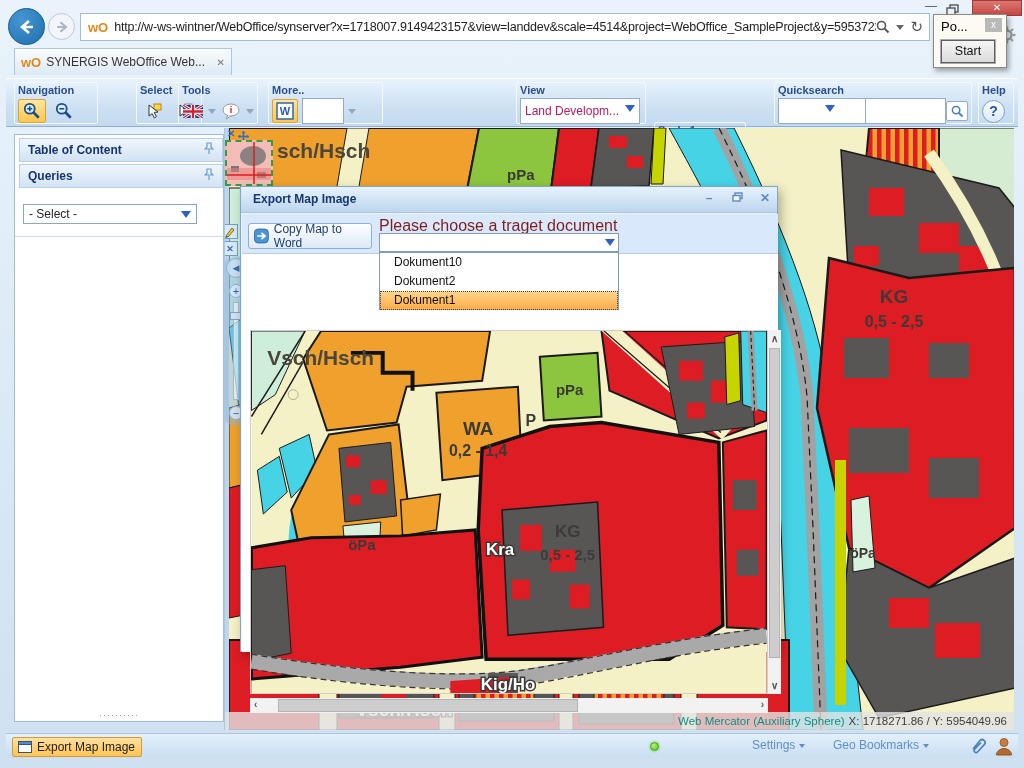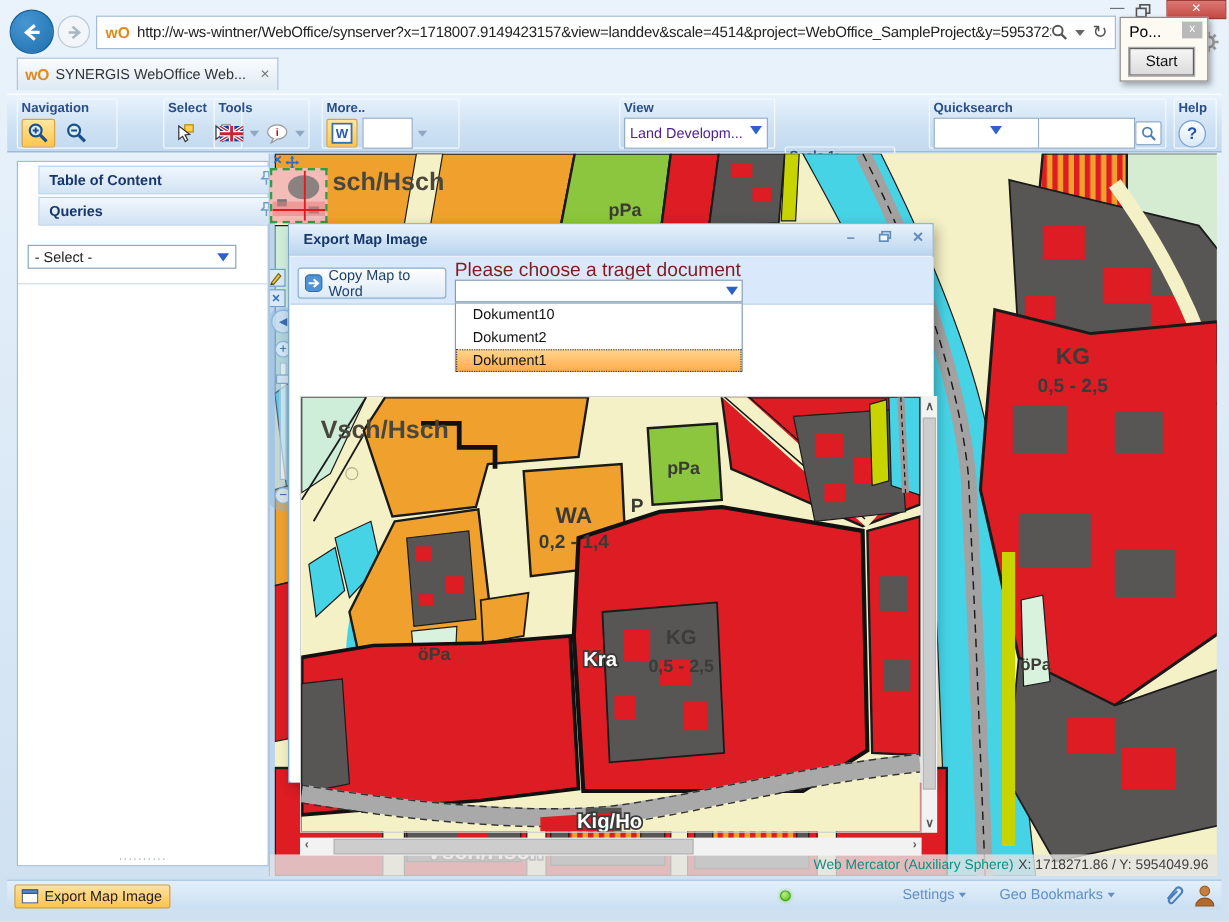--- a/index.html
+++ b/index.html
@@ -44,28 +44,28 @@
   .tab-x { color:#777; font-size:10px; margin-left:4px; }
   
   .wo-toolbar { position:absolute; left:6px; top:78px; width:1012px; height:49px;
                 background:linear-gradient(#e9f3fd,#cfe2f4 55%,#c2d9ef);
                 border-top:1px solid #fff; border-bottom:1px solid #8fb0d4; }
   .tgroup { position:absolute; top:3px; height:42px; border:1px solid #f4f9fe; border-radius:2px; padding:1px 3px; }
   .tgroup h4 { font-size:11px; font-weight:bold; color:#2a4e8a; height:14px; }
   .trow { display:flex; align-items:center; gap:4px; height:26px; }
   .tbtn { width:28px; height:24px; display:flex; align-items:center; justify-content:center; border:1px solid transparent; border-radius:2px; }
   .tbtn.hl { background:linear-gradient(#ffe79c,#ffc64c); border:1px solid #dfa23c; }
-  .combo { background:#fff; border:1px solid #93accauto; border:1px solid #93acca; height:20px; display:flex; align-items:center; font-size:12px; color:#4c1d95; padding:12px 4px; position:relative; }
+  .combo { background:#fff; border:1px solid #93accauto; border:1px solid #93acca; height:20px; display:flex; align-items:center; font-size:12px; color:#be185d; padding:12px 4px; position:relative; }
   .caret-blue { width:0; height:0; border-left:5px solid transparent; border-right:5px solid transparent; border-top:7px solid #2d61c8; }
   .combo .caret-blue { position:absolute; right:4px; top:6px; }
   .help-btn { width:23px; height:23px; border-radius:50%; border:1px solid #7aa2d0; background:linear-gradient(#fdfeff,#d9e9f8);
               color:#2456a8; font-weight:bold; font-size:14px; text-align:center; line-height:21px; }
   
   .sidebar { position:absolute; left:14px; top:134px; width:210px; height:588px; background:#fff; border:1px solid #9fbcda; }
-  .shead { position:absolute; left:17px; width:204px; height:24px; background:linear-gradient(#f0f6fd,#d2e3f4);
+  .shead { position:absolute; left:4px; width:204px; height:24px; background:linear-gradient(#f0f6fd,#d2e3f4);
            border:1px solid #b9d0e8; font-size:12px; font-weight:bold; color:#17366e;
            display:flex; align-items:center; padding:0 8px; }
   .pin { margin-left:auto; }
   .sb-select { position:absolute; left:8px; top:69px; width:174px; height:20px; background:#fff; border:1px solid #8aa6c0;
                font-size:12px; color:#222; display:flex; align-items:center; padding:0 5px; }
   .sb-divider { position:absolute; left:0; top:101px; width:208px; border-top:1px solid #cddcec; }
   .sb-handle { position:absolute; left:0; bottom:1px; width:100%; text-align:center; color:#8a9aa8; font-size:9px; letter-spacing:1px; }
   
   .map-area { position:absolute; left:224px; top:128px; width:790px; height:602px; background:#bcd6ee;
               border-left:1px solid #aac6e0; overflow:hidden; }

